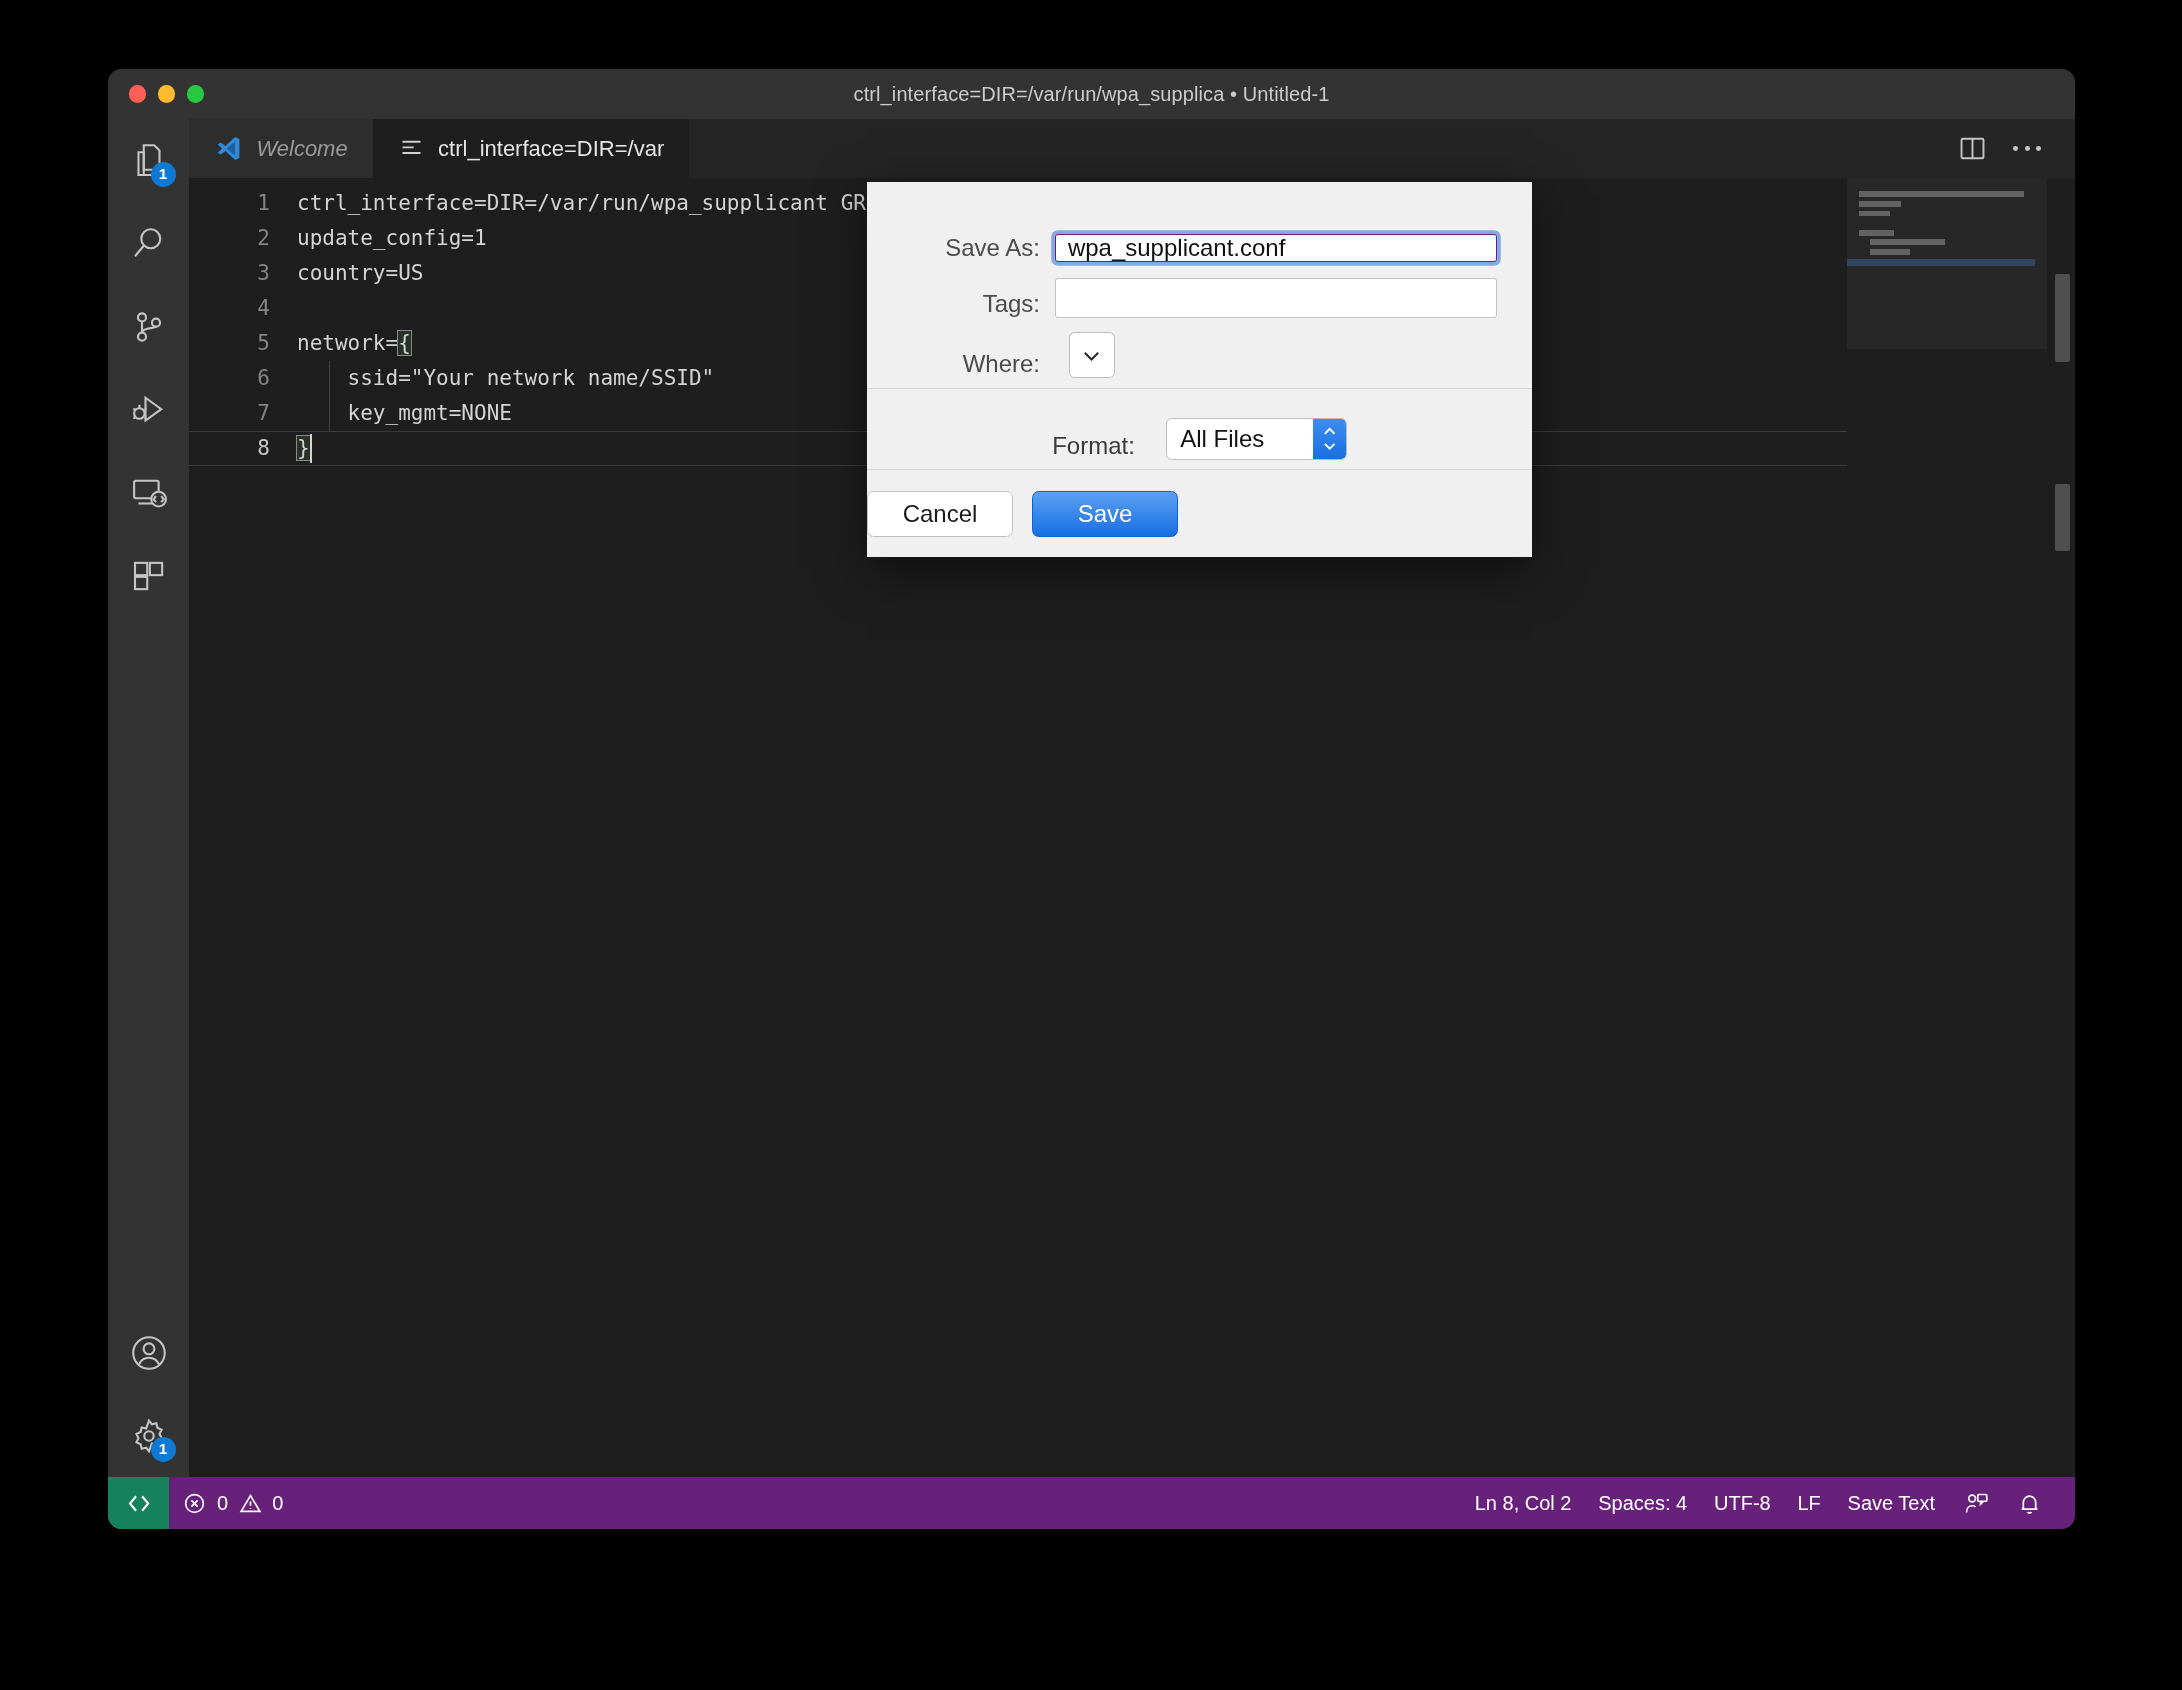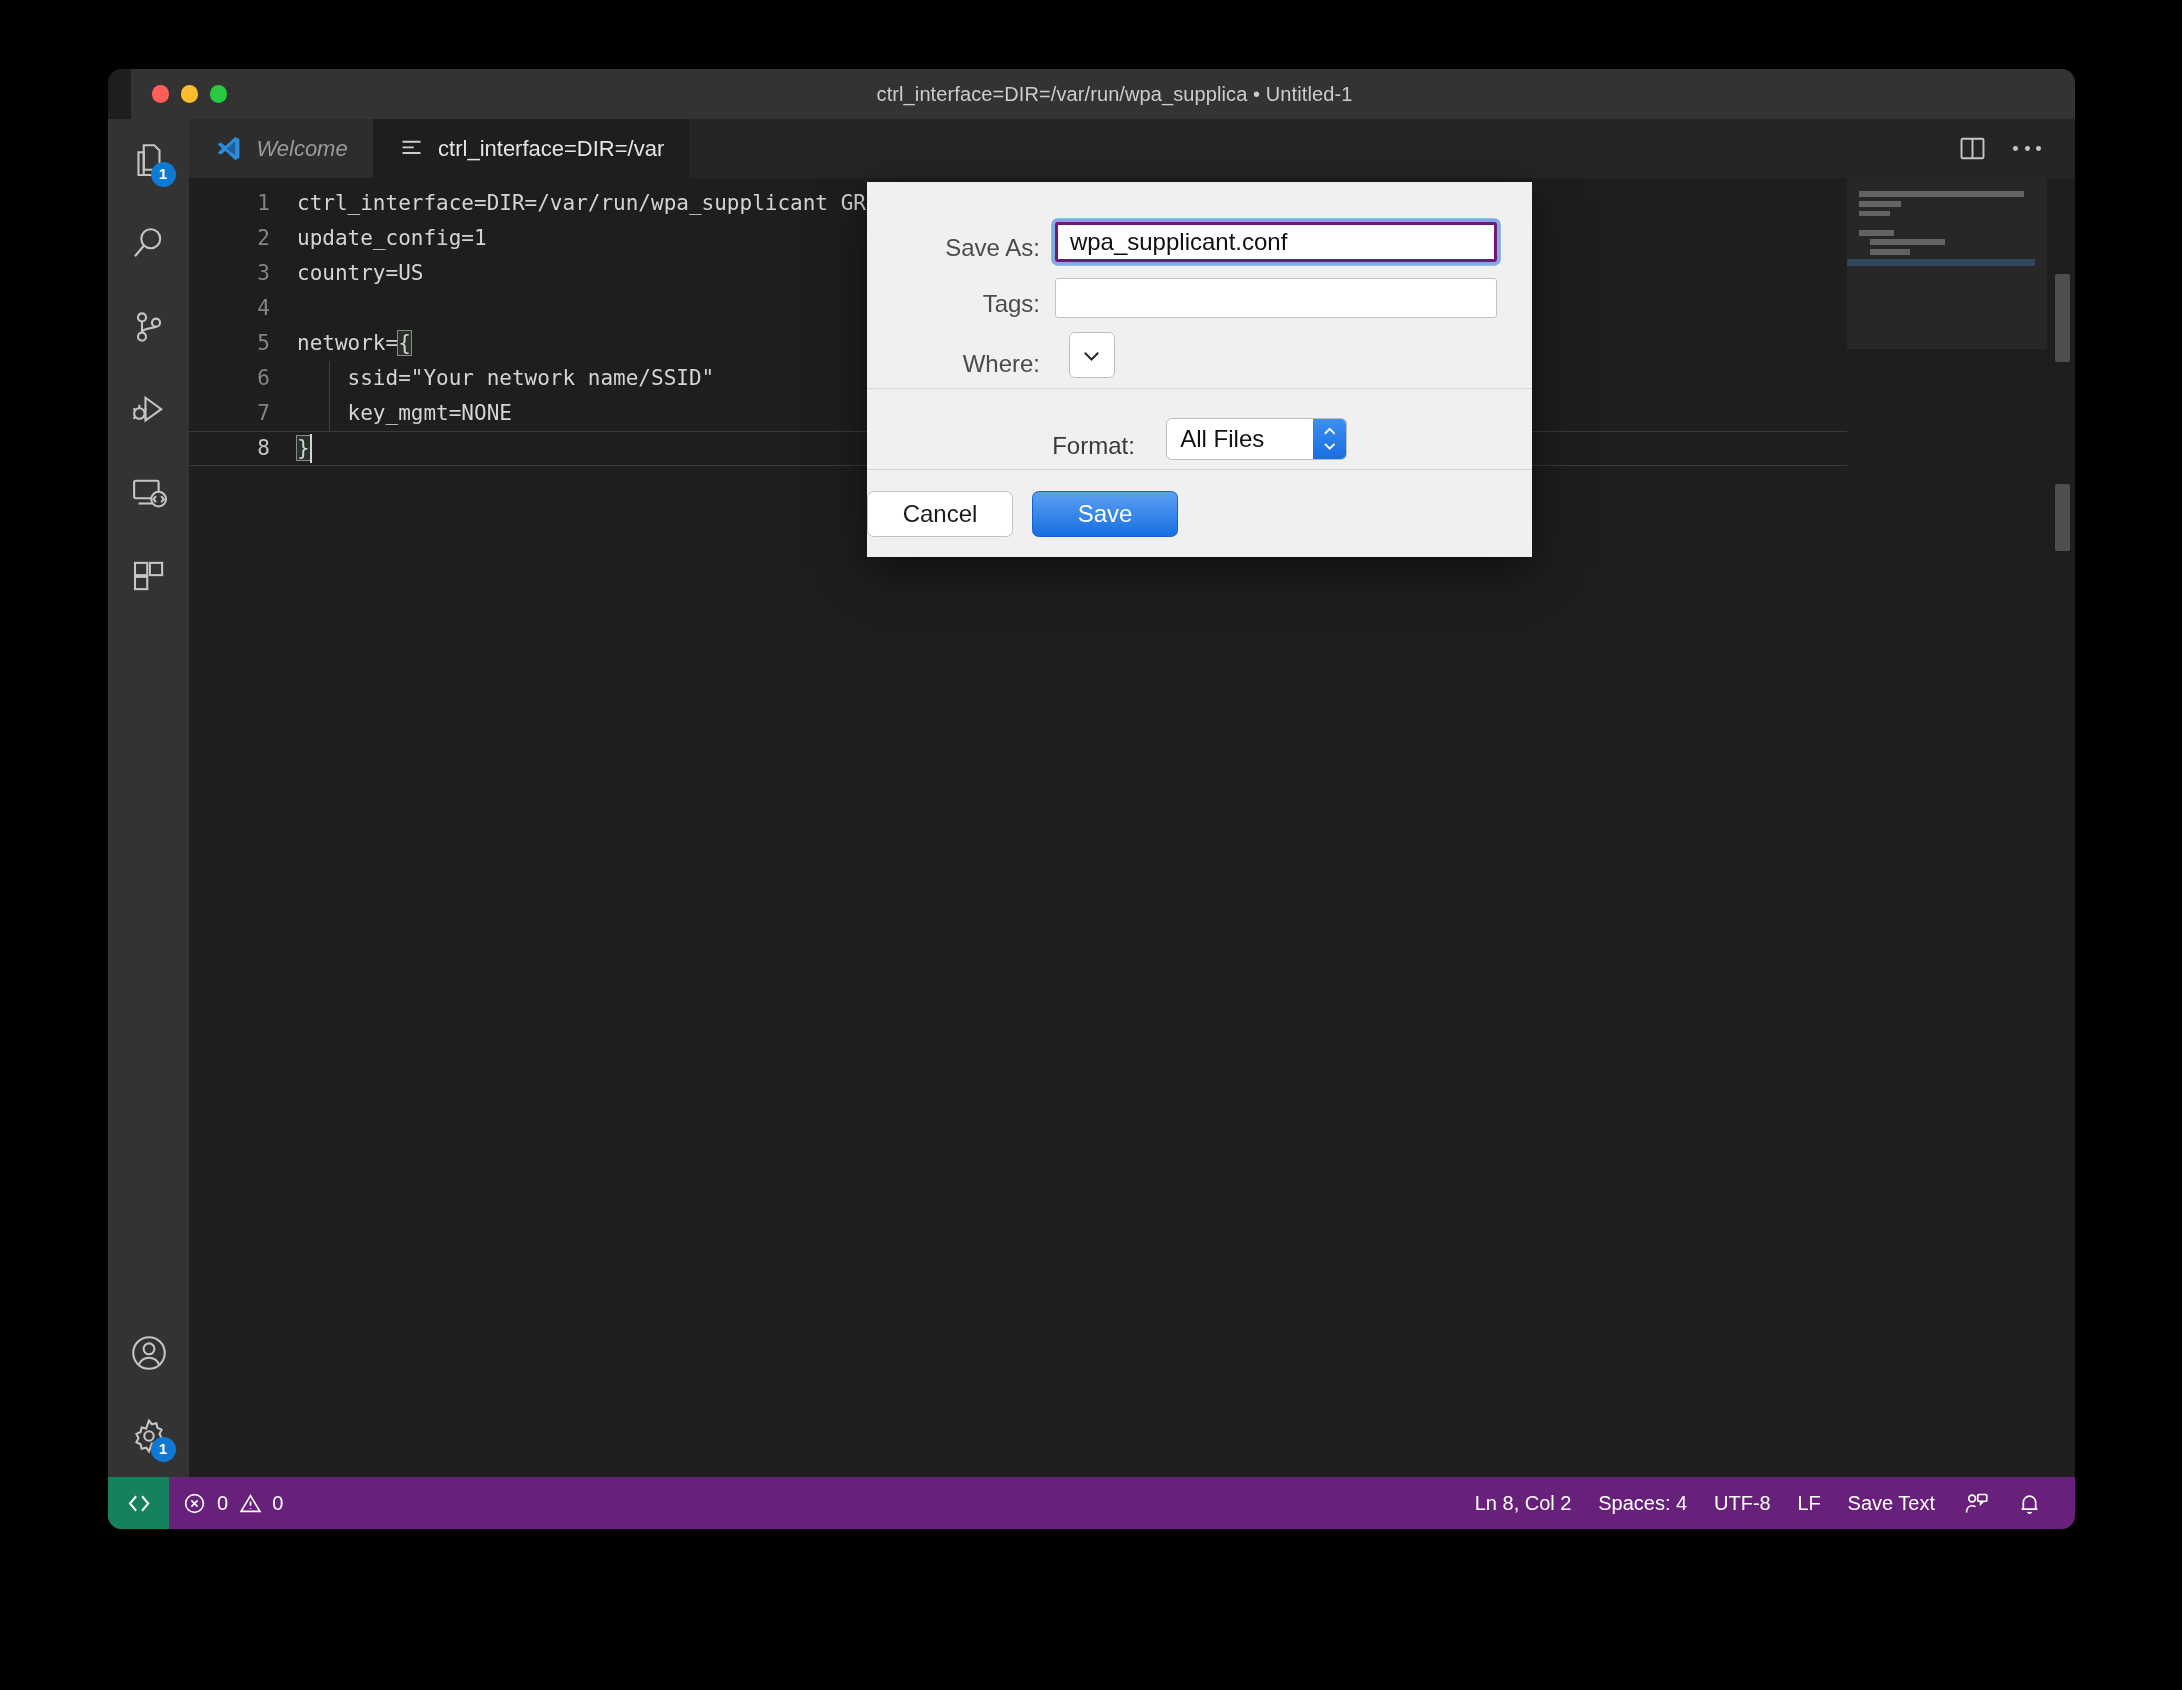--- a/index.html
+++ b/index.html
@@ -28,21 +28,20 @@
   
   #titlebar {
     position: absolute;
     left: 0; top: 0;
     width: 100%;
     height: 50px;
     background: #333333;
     display: flex;
     align-items: center;
     justify-content: center;
-    margin-left: 23px;
   }
   #traffic {
     position: absolute;
     left: 21px;
     top: 0;
     height: 50px;
     display: flex;
     align-items: center;
     gap: 11.5px;
   }
@@ -311,23 +310,23 @@
     width: 138px;
     text-align: right;
     padding-right: 15.4px;
     font-size: 24px;
     color: #4b4b4b;
     flex: none;
   }
   #saveas-row { height: 63px; margin-top: 17.3px; }
   #saveas-field {
     flex: 1;
-    height: 40px;
+    height: 28px;
     background: #ffffff;
-    border: 3px solid #701a75;
+    border: 1px solid #701a75;
     border-radius: 2.9px;
     box-shadow: 0 0 0 3.8px #81a9e4;
     display: flex;
     align-items: center;
     padding: 0 11.5px;
     box-sizing: border-box;
     font-size: 24px;
     color: #101010;
   }
   #tags-row { height: 56px; }

